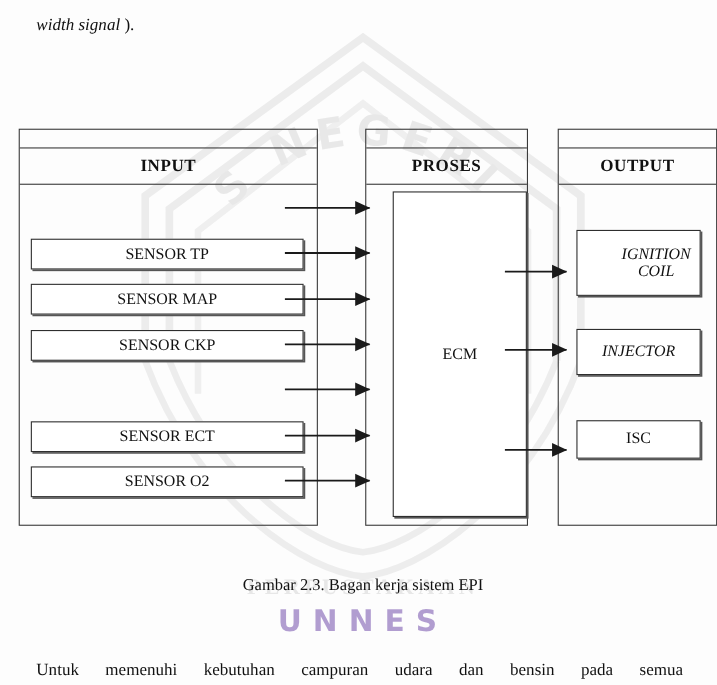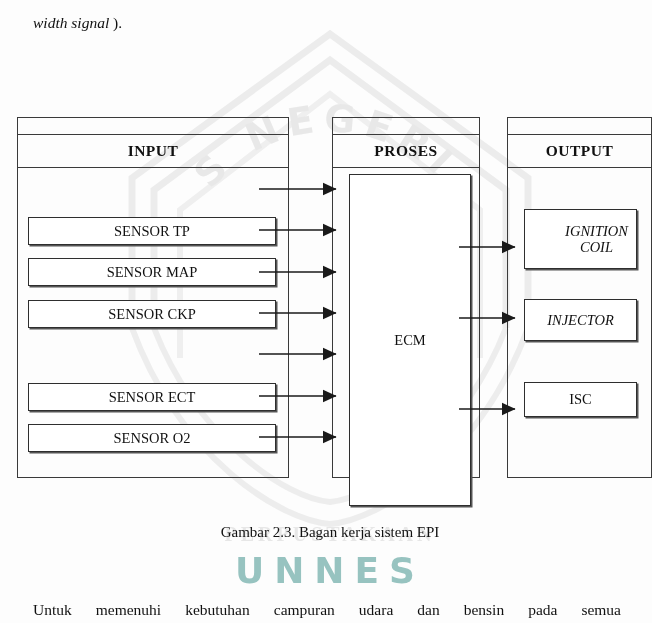--- a/index.html
+++ b/index.html
@@ -17,21 +17,21 @@
   #wm-stamp{
     left:120px;top:28px;width:420px;height:500px;opacity:.5;
   }
   #wm-stamp svg{width:100%;height:100%;display:block;}
   .wm-text{
     position:absolute;text-align:center;width:100%;
     font-family:"DejaVu Sans", sans-serif;font-weight:700;
     color:#c9c9c9;letter-spacing:4px;opacity:.85;
   }
   #wm-perpustakaan{left:0;top:495px;font-size:20px;font-family:Liberation Serif, serif;}
-  #wm-unnes{left:0;top:522px;font-size:36px;letter-spacing:10px;color:#0f766e;}
+  #wm-unnes{left:0;top:522px;font-size:27px;letter-spacing:10px;color:#4c1d95;}
 
   
   #top-line{
     position:absolute;left:33px;top:14px;font-size:15.5px;
   }
   #top-line .it{font-style:italic;}
 
   
   #diagram{position:absolute;left:0;top:0;width:652px;height:500px;}
 
@@ -52,21 +52,21 @@
     position:absolute;box-sizing:border-box;
     border:1.4px solid #2e2e2e;
     box-shadow:1.5px 1.5px 0 #555;
     background:#fff;
     display:flex;align-items:center;justify-content:center;
     text-align:center;line-height:1.12;
     font-size:14.5px;
   }
   .ibox.sensor{left:10px;width:248px;height:28px;}
   #ecm-box{
-    left:16px;top:56px;width:122px;height:332px;
+    left:24px;top:56px;width:122px;height:296px;
     display:flex;align-items:center;justify-content:center;font-size:14.5px;
   }
   .obox{left:16px;width:113px;font-style:italic;font-size:14.5px;}
   #out-ignition{top:91px;height:60px;padding-left:32px;}
   #out-injector{top:181px;height:42px;}
   #out-isc{top:264px;height:35px;font-style:normal;}
 
   
   #wires{position:absolute;left:0;top:0;width:652px;height:500px;}
   #wires svg{width:652px;height:500px;display:block;}

